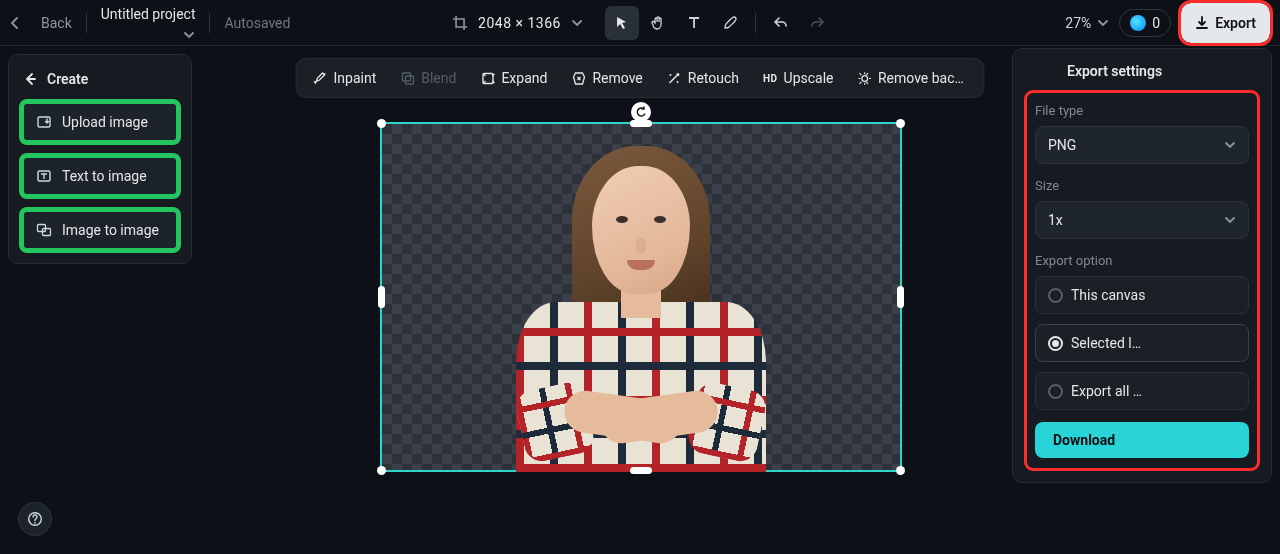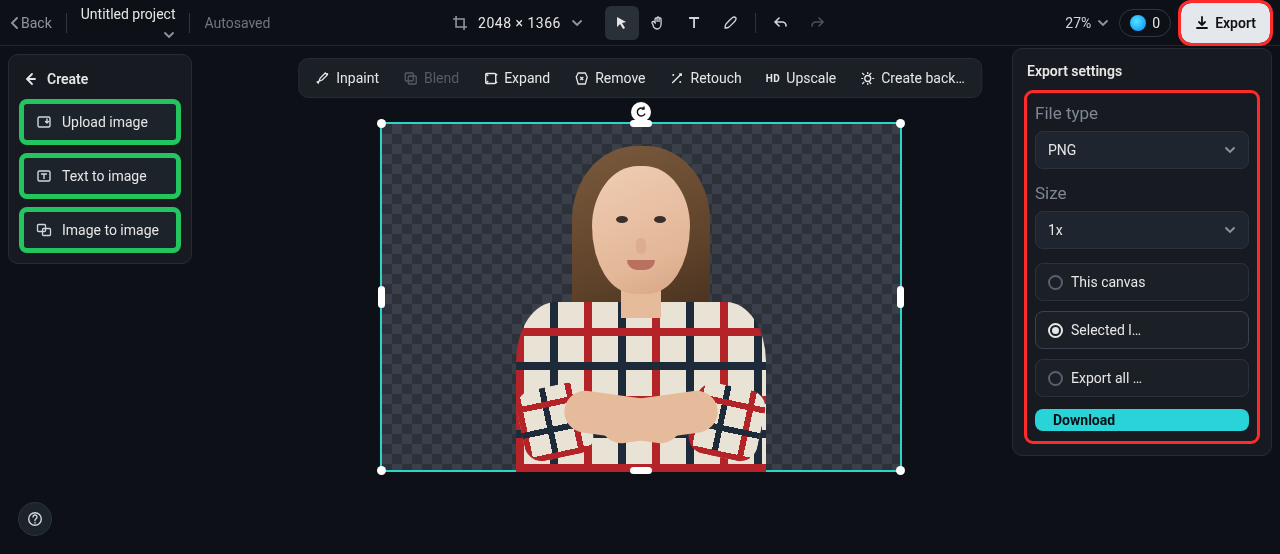--- a/index.html
+++ b/index.html
@@ -6,21 +6,21 @@
 body {
   width: 1280px; height: 554px; background: #0d1117; color: #e6e6e6;
   font-family: -apple-system, BlinkMacSystemFont, "Segoe UI", Roboto, sans-serif;
   font-size: 14px; overflow: hidden; position: relative;
 }
 .topbar {
   height: 46px; display: flex; align-items: center; padding: 0 10px;
   border-bottom: 1px solid #22272e;
 }
 .tb-left { display: flex; align-items: center; gap: 14px; }
-.back-btn { display: flex; align-items: center; gap: 1px; color: #8d96a0; cursor: pointer; }
+.back-btn { display: flex; align-items: center; gap: 21px; color: #8d96a0; cursor: pointer; }
 .vsep { width: 1px; height: 20px; background: #30363d; }
 .proj { display: flex; align-items: flex-end; gap: 8px; color: #e6e6e6; cursor: pointer; flex-direction: column; }
 .autosaved { color: #6e7681; }
 .tb-center { position: absolute; left: 50%; transform: translateX(-50%); display: flex; align-items: center; gap: 10px; }
 .dims { display: flex; align-items: center; gap: 10px; padding: 4px 6px; }
 .dims-icon { color: #8d96a0; }
 .dim-text { color: #e6e6e6; letter-spacing: .5px; }
 .chev { color: #8d96a0; }
 .tools { display: flex; align-items: center; gap: 2px; margin-left: 6px; }
 .tool-btn {
@@ -131,23 +131,23 @@
 .handle-m { position: absolute; background: #fff; border-radius: 5px; }
 .rotate-h {
   position: absolute; top: -22px; left: 50%; transform: translateX(-50%);
   width: 20px; height: 20px; border-radius: 50%; background: #fff; color: #111;
   display: flex; align-items: center; justify-content: center; font-size: 12px;
 }
 .export-panel {
   position: absolute; top: 48px; right: 8px; width: 260px; background: #171b21;
   border: 1px solid #262c34; border-radius: 10px; padding: 14px 14px 14px;
 }
-.ep-title { font-weight: 600; margin-bottom: 14px; }
+.ep-title { font-weight: 600; margin-bottom: 14px; margin-left: 40px; }
 .ep-body { outline: 3px solid #ff2a2a; border-radius: 6px; padding: 10px 8px 10px; }
-.ep-label { color: #7e8793; font-size: 17px; margin-bottom: 8px; }
+.ep-label { color: #7e8793; font-size: 13px; margin-bottom: 8px; }
 .ep-select {
   display: flex; align-items: center; justify-content: space-between;
   background: #1f252e; border: 1px solid #2b323c; border-radius: 8px;
   padding: 10px 12px; margin-bottom: 14px; cursor: pointer;
 }
 .ep-opts { display: flex; flex-wrap: wrap; gap: 10px; margin-bottom: 12px; text-align: center; }
 .radio-btn {
   display: flex; align-items: center; gap: 8px; background: #1b2027;
   border: 1px solid #2b323c; border-radius: 8px; padding: 10px 12px; cursor: pointer;
   flex: 1 0 104px; min-width: 0;
@@ -155,21 +155,21 @@
 .radio-c {
   width: 15px; height: 15px; border: 2px solid #556070; border-radius: 50%; flex-shrink: 0;
   display: flex; align-items: center; justify-content: center;
 }
 .radio-btn.sel { border-color: #3a424d; }
 .radio-btn.sel .radio-c { border-color: #e6e6e6; }
 .radio-btn.sel .radio-c::after { content: ""; width: 7px; height: 7px; border-radius: 50%; background: #e6e6e6; }
 .radio-label { white-space: nowrap; overflow: hidden; text-overflow: ellipsis; }
 .dl-btn {
   display: block; margin-left: auto; background: #28d4d7; color: #0a0d11;
-  font-weight: 700; padding: 3px 18px; border-radius: 8px; cursor: pointer;
+  font-weight: 700; padding: 10px 18px; border-radius: 8px; cursor: pointer;
 }
 svg { display: block; }
 </style>
 </head>
 <body>
 
 <div class="topbar">
   <div class="tb-left">
     <div class="back-btn">
       <svg width="10" height="12" viewBox="0 0 10 12">
@@ -331,21 +331,21 @@
   </div>
   <div class="ab-item">
     <span style="font-size:10px;font-weight:700;letter-spacing:.5px">HD</span>
     <span>Upscale</span>
   </div>
   <div class="ab-item" style="max-width:130px;">
     <svg width="15" height="15" viewBox="0 0 15 15">
         <circle cx="7.5" cy="7.5" r="3" fill="none" stroke="#e6e6e6" stroke-width="1.3"></circle>
         <path d="M2 2l2 2m7-2l-2 2M2 13l2-2m7 2l-2-2M7.5 1v2m0 9v2M1 7.5h2m9 0h2" stroke="#e6e6e6" stroke-width="1.2"></path>
       </svg>
-    <span style="overflow:hidden;text-overflow:ellipsis;">Create back…</span>
+    <span style="overflow:hidden;text-overflow:ellipsis;">Remove back…</span>
   </div>
 </div>
 
 <div class="canvas">
   <div class="rotate-h">
     <svg width="12" height="12" viewBox="0 0 12 12">
         <path d="M9 3a4 4 0 10.8 5M9 1v2H7" stroke="#111" stroke-width="1.4" fill="none" stroke-linecap="round"></path>
       </svg>
   </div>
   <div class="subject">
@@ -384,20 +384,21 @@
           <path d="M2 3 L6 7 L10 3" stroke="#8d96a0" stroke-width="1.8" fill="none" stroke-linecap="round"></path>
         </svg>
     </div>
     <div class="ep-label">Size</div>
     <div class="ep-select">
       <span>1x</span>
       <svg width="12" height="10" viewBox="0 0 12 10">
           <path d="M2 3 L6 7 L10 3" stroke="#8d96a0" stroke-width="1.8" fill="none" stroke-linecap="round"></path>
         </svg>
     </div>
+    <div class="ep-label">Export option</div>
     <div class="ep-opts">
       <div class="radio-btn">
         <span class="radio-c"></span>
         <span class="radio-label">This canvas</span>
       </div>
       <div class="radio-btn sel">
         <span class="radio-c"></span>
         <span class="radio-label">Selected l…</span>
       </div>
       <div class="radio-btn">

